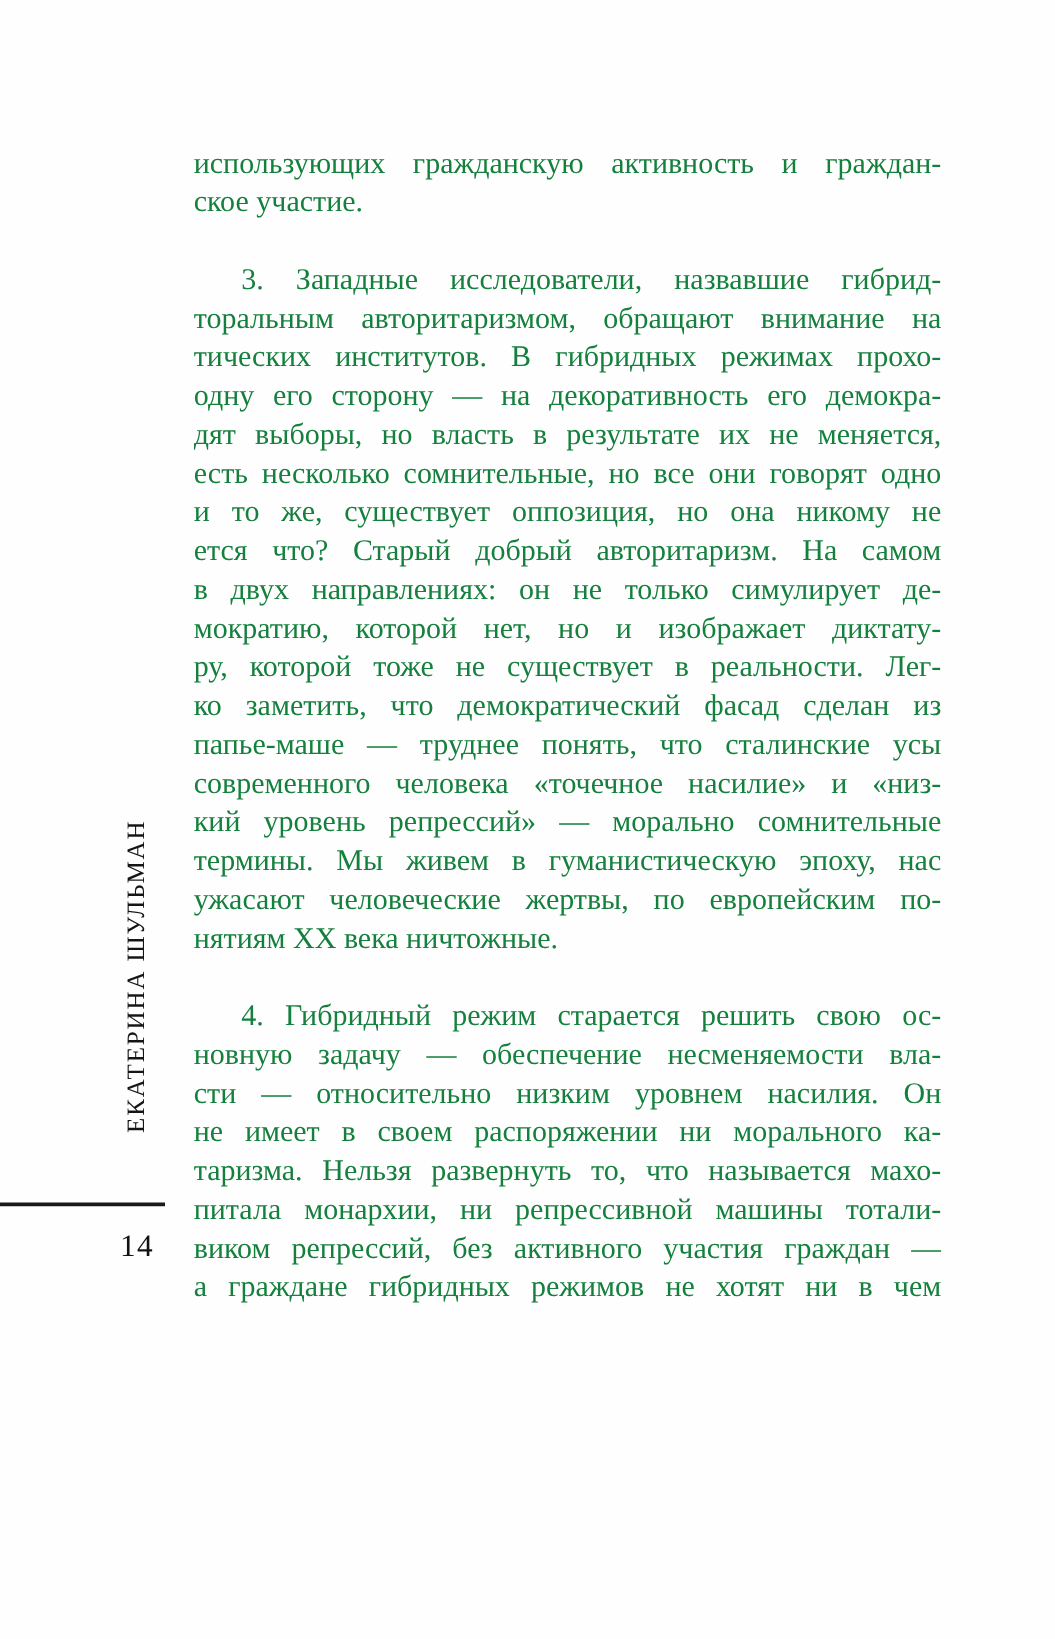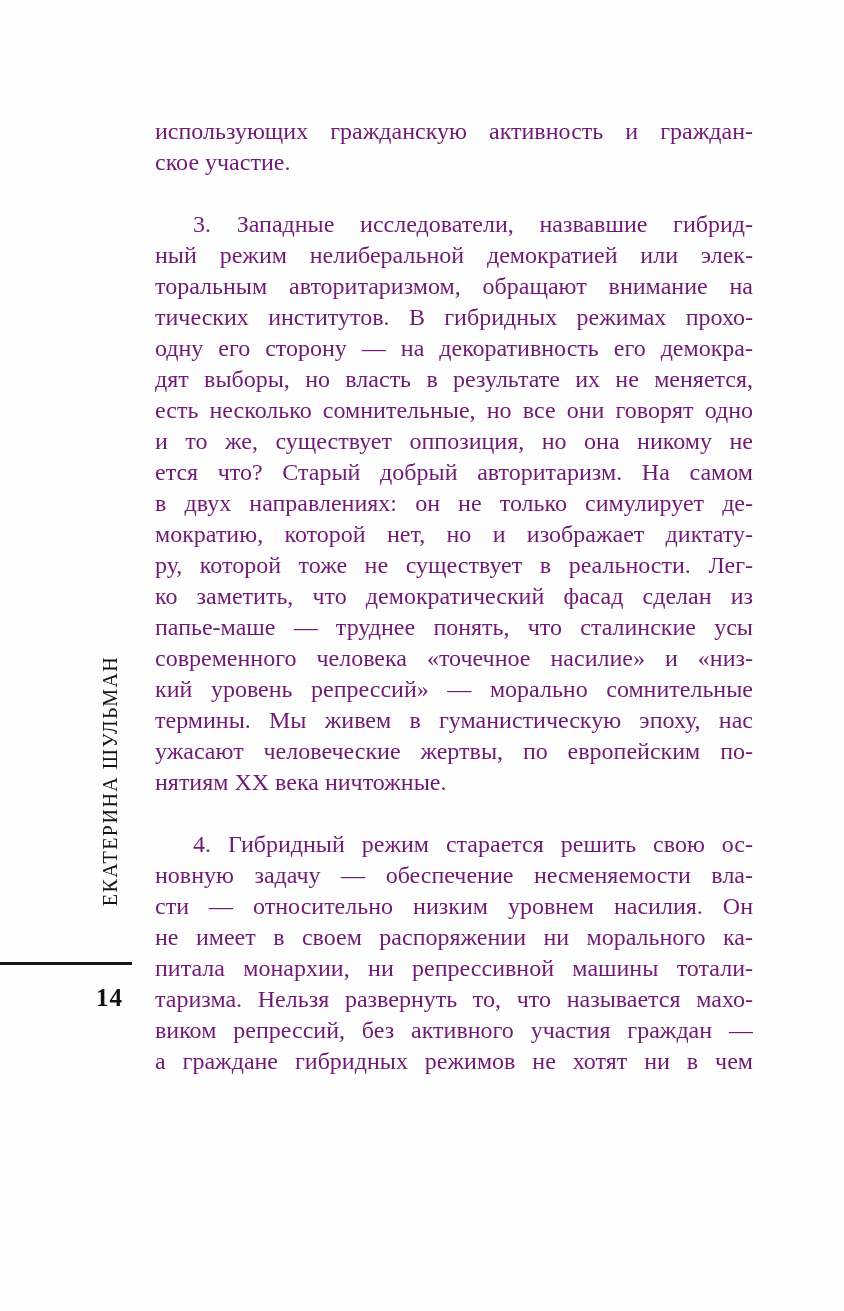--- a/index.html
+++ b/index.html
@@ -23,21 +23,21 @@
     left: 155px;
     top: 116px;
     width: 598px;
   }
   .line {
     height: 31px;
     line-height: 31px;
     font-size: 24px;
     overflow: hidden;
     white-space: normal;
-    color: #701a75;
+    color: #15803d;
   }
   .line.j {
     text-align: justify;
     text-align-last: justify;
   }
   .line.indent {
     text-indent: 38px;
   }
   .line.blank {  }
 
@@ -63,42 +63,41 @@
     height: 3px;
     background: #1a1a1a;
   }
 
   
   .page-number {
     position: absolute;
     left: 96px;
     top: 984px;
     font-size: 25px;
-    font-weight: 700;
+    font-weight: 400;
     letter-spacing: 1px;
     color: #111111;
   }
 </style>
 </head>
 <body>
 
 <div class="page">
 
   <div class="author-vertical">ЕКАТЕРИНА ШУЛЬМАН</div>
 
   <div class="footer-rule"></div>
 
   <div class="page-number">14</div>
 
   <div class="text-block">
       <div class="line j">использующих гражданскую активность и граждан-</div>
       <div class="line">ское участие.</div>
       <div class="line blank"></div>
       <div class="line j indent">3. Западные исследователи, назвавшие гибрид-</div>
-      <div class="line j">ный режим нелиберальной демократией или элек-</div>
       <div class="line j">торальным авторитаризмом, обращают внимание на</div>
       <div class="line j">тических институтов. В гибридных режимах прохо-</div>
       <div class="line j">одну его сторону — на декоративность его демокра-</div>
       <div class="line j">дят выборы, но власть в результате их не меняется,</div>
       <div class="line j">есть несколько сомнительные, но все они говорят одно</div>
       <div class="line j">и то же, существует оппозиция, но она никому не</div>
       <div class="line j">ется что? Старый добрый авторитаризм. На самом</div>
       <div class="line j">в двух направлениях: он не только симулирует де-</div>
       <div class="line j">мократию, которой нет, но и изображает диктату-</div>
       <div class="line j">ру, которой тоже не существует в реальности. Лег-</div>
@@ -107,19 +106,19 @@
       <div class="line j">современного человека «точечное насилие» и «низ-</div>
       <div class="line j">кий уровень репрессий» — морально сомнительные</div>
       <div class="line j">термины. Мы живем в гуманистическую эпоху, нас</div>
       <div class="line j">ужасают человеческие жертвы, по европейским по-</div>
       <div class="line">нятиям XX века ничтожные.</div>
       <div class="line blank"></div>
       <div class="line j indent">4. Гибридный режим старается решить свою ос-</div>
       <div class="line j">новную задачу — обеспечение несменяемости вла-</div>
       <div class="line j">сти — относительно низким уровнем насилия. Он</div>
       <div class="line j">не имеет в своем распоряжении ни морального ка-</div>
+      <div class="line j">таризма. Нельзя развернуть то, что называется махо-</div>
       <div class="line j">питала монархии, ни репрессивной машины тотали-</div>
-      <div class="line j">таризма. Нельзя развернуть то, что называется махо-</div>
       <div class="line j">виком репрессий, без активного участия граждан —</div>
       <div class="line j">а граждане гибридных режимов не хотят ни в чем</div>
     </div>
 
 </div>
 
 </body></html>

